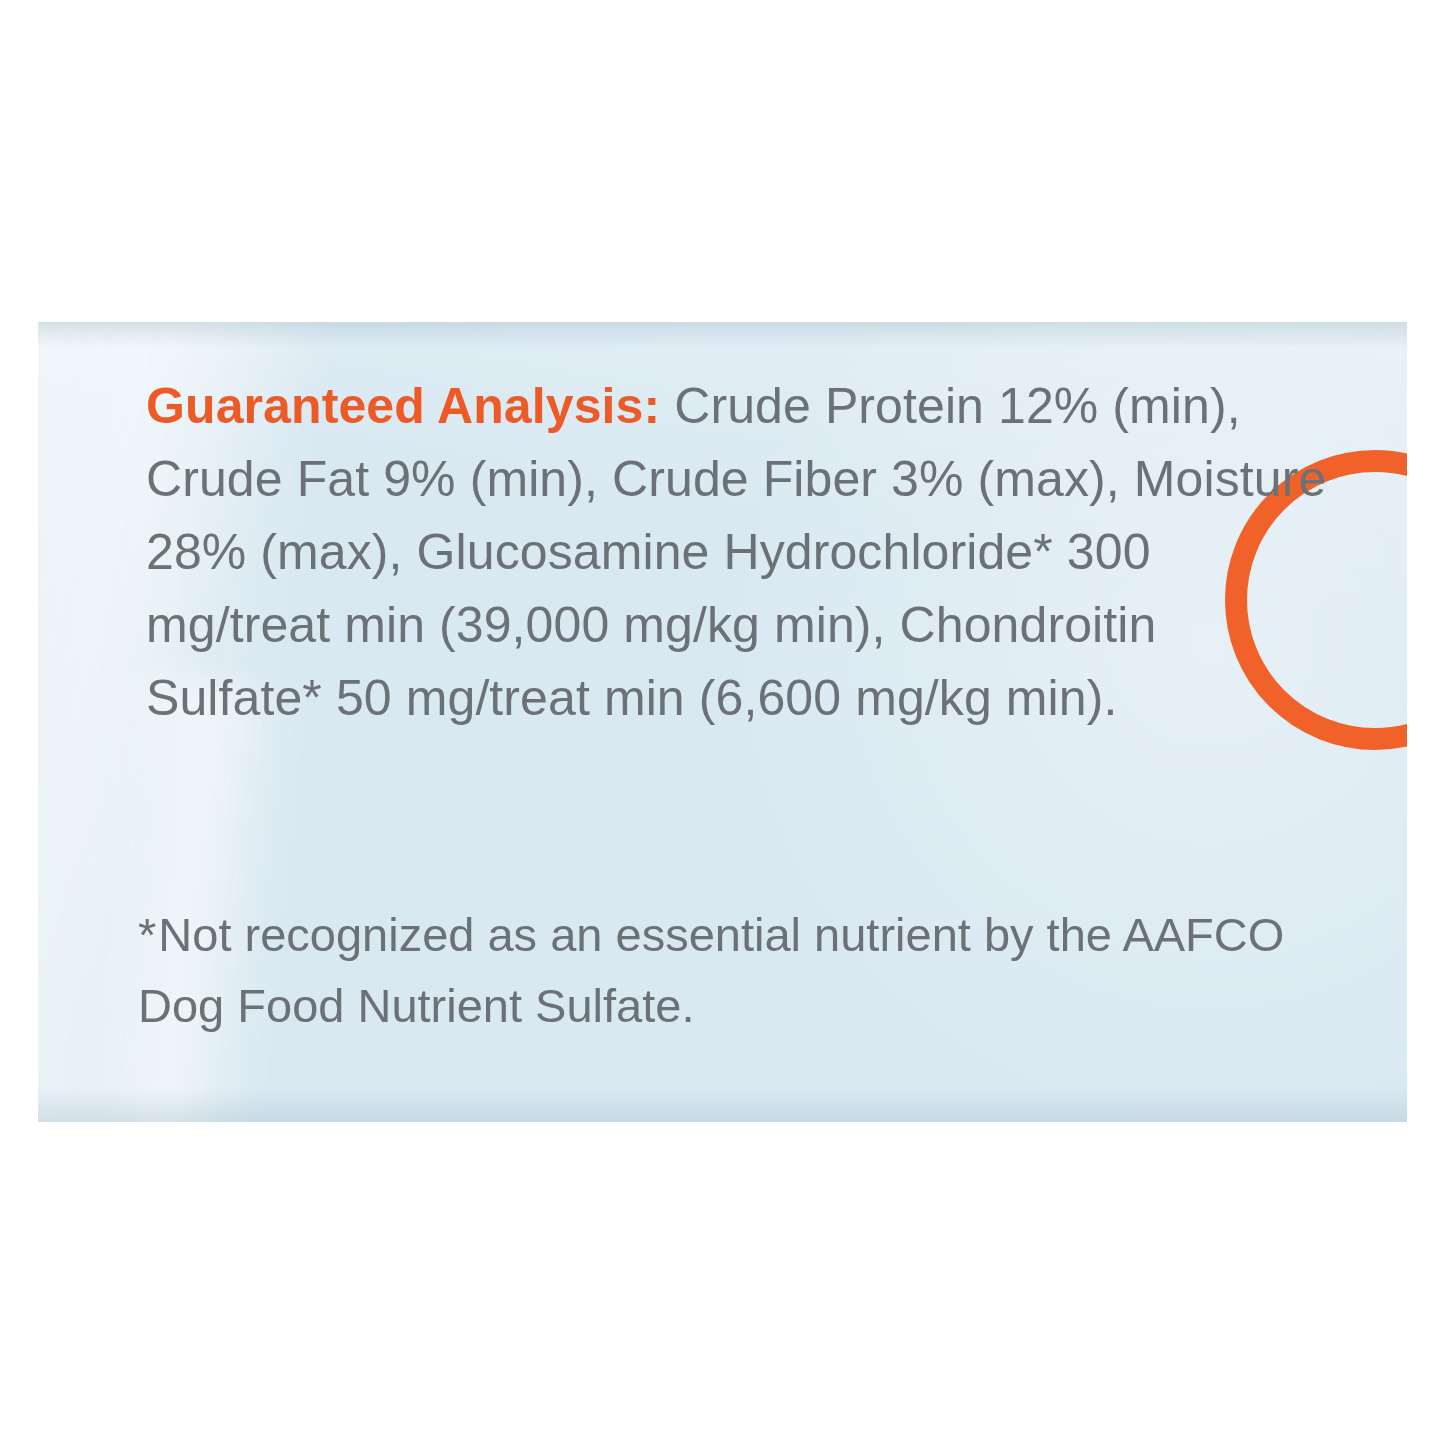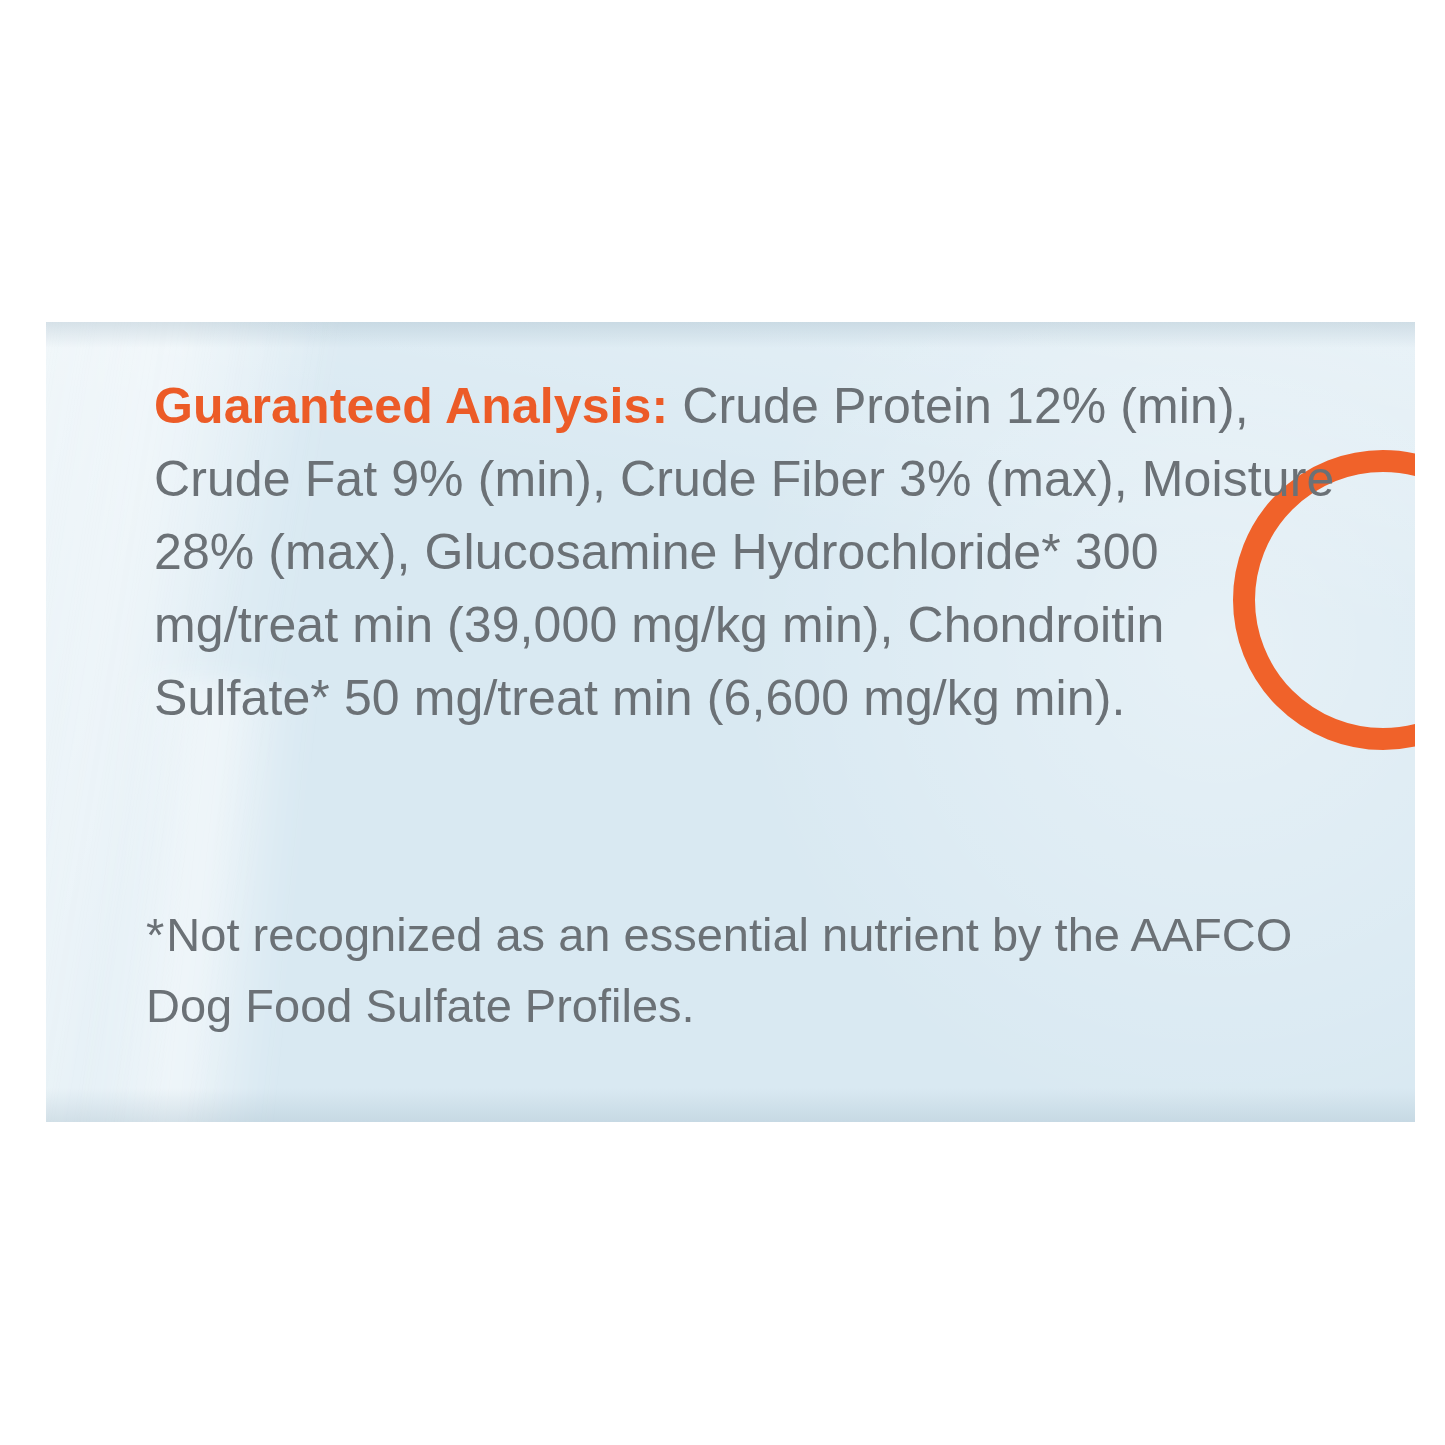--- a/index.html
+++ b/index.html
@@ -28,21 +28,20 @@
     position: absolute;
     left: 38px;
     top: 322px;
     width: 1369px;
     height: 800px;
     background:
       linear-gradient(110deg, rgba(255,255,255,0.55) 0%, rgba(255,255,255,0.0) 18%),
       linear-gradient(190deg, rgba(255,255,255,0.35) 0%, rgba(255,255,255,0.0) 30%),
       #d9e9f2;
     overflow: hidden;
-    margin-left: 8px;
   }
 
   
   .sheen-a {
     position: absolute;
     left: -120px;
     top: -60px;
     width: 340px;
     height: 1000px;
     transform: rotate(9deg);
@@ -145,16 +144,16 @@
     <div class="sheen-c"></div>
     <div class="edge-shadow-top"></div>
     <div class="edge-shadow-bottom"></div>
 
     <div class="orange-arc"></div>
 
     <div class="text-block">
       <p class="analysis-paragraph"><span class="analysis-heading">Guaranteed Analysis:</span><span> Crude Protein 12% (min), Crude Fat 9% (min), Crude Fiber 3% (max), Moisture 28% (max), Glucosamine Hydrochloride* 300 mg/treat min (39,000 mg/kg min), Chondroitin Sulfate* 50 mg/treat min (6,600 mg/kg min).</span></p>
     </div>
 
-    <p class="footnote"><span class="star">*</span><span>Not recognized as an essential nutrient by the AAFCO Dog Food Sulfate Profiles.</span></p>
+    <p class="footnote"><span class="star">*</span><span>Not recognized as an essential nutrient by the AAFCO Dog Food Nutrient Sulfate.</span></p>
 
   </div>
 </div>
 
 </body></html>

